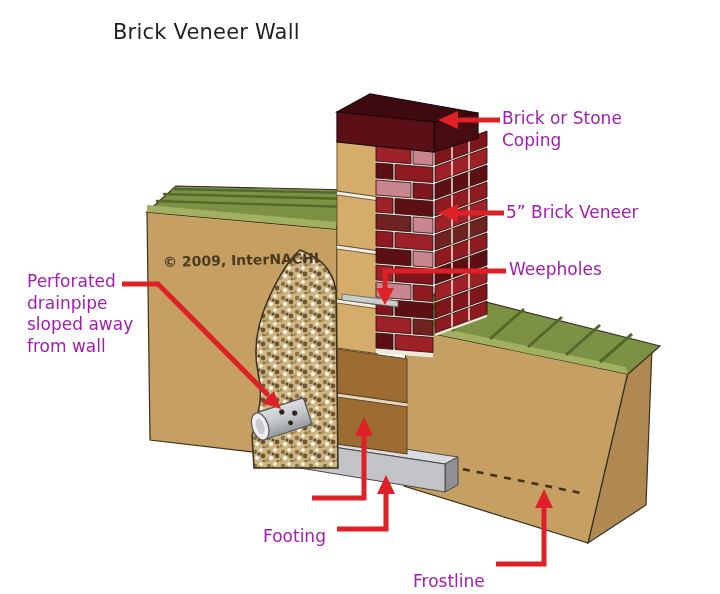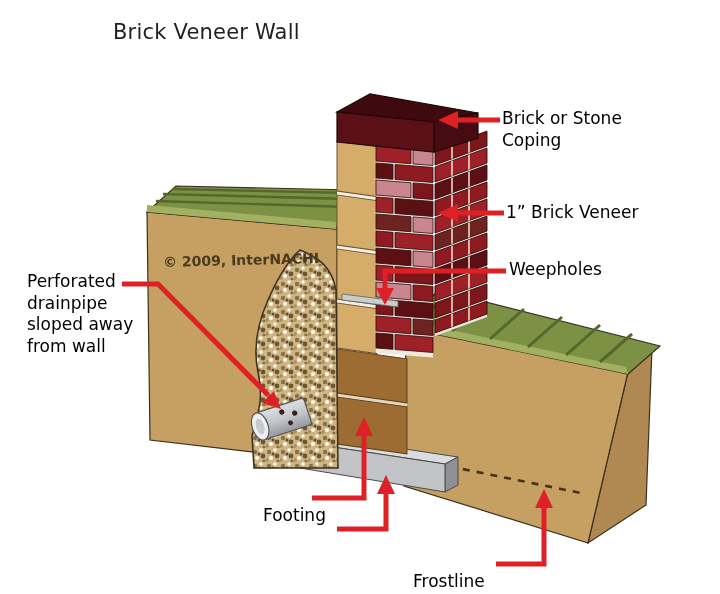--- a/index.html
+++ b/index.html
@@ -1,26 +1,26 @@
 <!DOCTYPE html>
 <html><head>
 <meta charset="utf-8">
 <style>
   html,body{margin:0;padding:0;background:#ffffff;}
   .stage{position:relative;width:664px;height:594px;background:#ffffff;overflow:hidden;
          font-family:"DejaVu Sans","Liberation Sans",sans-serif;}
   .stage svg{position:absolute;left:0;top:0;}
   .title{position:absolute;left:113px;top:20px;font-size:21px;color:#1f1f1f;letter-spacing:.2px;}
-  .lbl{position:absolute;font-size:17px;color:#000000;white-space:pre-line;line-height:21.5px;}
+  .lbl{position:absolute;font-size:17px;color:#a21caf;white-space:pre-line;line-height:21.5px;}
   .lbl-coping{left:502px;top:108px;}
   .lbl-veneer{left:506px;top:202px;}
   .lbl-weep{left:509px;top:259px;}
   .lbl-drain{left:27px;top:271px;}
   .lbl-blocks{left:216px;top:487px;}
-  .lbl-footing{left:263px;top:505px;}
+  .lbl-footing{left:263px;top:526px;}
   .lbl-frost{left:413px;top:552px;margin-top:19px;}
   .copyright{position:absolute;left:163px;top:252px;font-size:14px;font-weight:600;color:#4a3a20;
              transform:rotate(-1.5deg);}
 </style>
 </head>
 <body>
 
 <div class="stage">
 
 <svg width="720" height="594" viewBox="0 0 720 594">
@@ -192,21 +192,21 @@
     <polygon points="281,409 262,403 274,391"></polygon>
     <polygon points="364,417 355,436 373,436"></polygon>
     <polygon points="386,475 377,494 395,494"></polygon>
     <polygon points="544,489 535,508 553,508"></polygon>
   </g>
 </svg>
 
 <div class="title">Brick Veneer Wall</div>
 
 <div class="lbl lbl-coping">Brick or Stone Coping</div>
-<div class="lbl lbl-veneer">1” Brick Veneer</div>
+<div class="lbl lbl-veneer">5” Brick Veneer</div>
 <div class="lbl lbl-drain">Perforated
 drainpipe
 sloped away
 from wall</div>
 <div class="lbl lbl-weep">Weepholes</div>
 <div class="lbl lbl-footing">Footing</div>
 <div class="lbl lbl-frost">Frostline</div>
 
 <div class="copyright">© 2009, InterNACHI</div>
 

